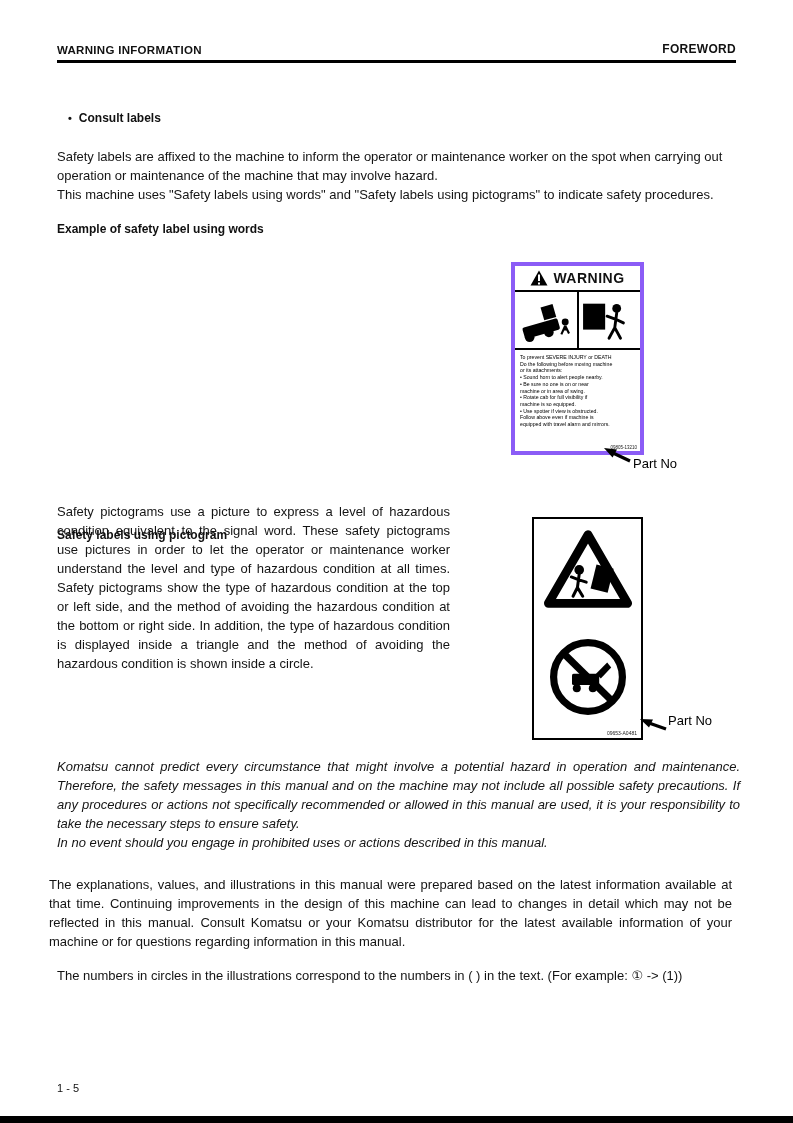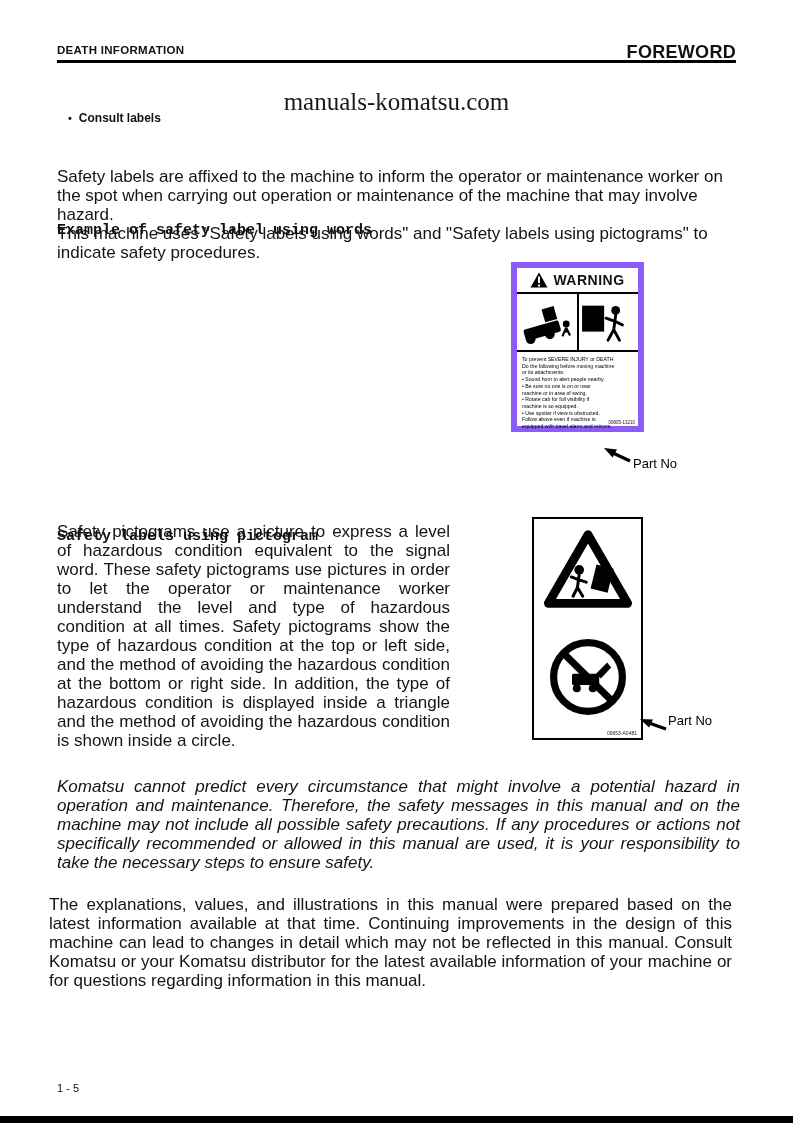--- a/index.html
+++ b/index.html
@@ -7,44 +7,44 @@
     position:relative;
     width:793px;height:1123px;
     margin:0 auto;
     background:#ffffff;
     font-family:"Liberation Sans","DejaVu Sans",sans-serif;
     color:#111;
     overflow:hidden;
   }
   .abs{position:absolute;}
   .b{font-weight:bold;}
-  .body-text{font-size:17px;line-height:19px;color:#141414;margin-top:20px;}
+  .body-text{font-size:13px;line-height:19px;color:#141414;}
   .just{text-align:justify;}
   p{margin:0;}
 
   
   .hdr-left{left:57px;top:44px;font-size:11.5px;font-weight:bold;letter-spacing:.3px;}
-  .hdr-right{right:57px;top:42px;font-size:18px;font-weight:bold;letter-spacing:.3px;}
+  .hdr-right{right:57px;top:42px;font-size:12px;font-weight:bold;letter-spacing:.3px;}
   .hdr-rule{left:57px;right:57px;top:60px;height:3px;background:#000;}
 
   .watermark{left:0;right:0;top:88px;text-align:center;
     font-family:"Liberation Serif","DejaVu Serif",serif;
     font-size:25px;color:#1a1a1a;}
 
   .bullet-row{left:68px;top:111px;font-size:12px;}
   .bullet-row .dot{font-size:11px;margin-right:7px;}
 
   .intro{left:57px;top:147px;width:683px;}
 
-  .sec-heading{font-size:15px;font-weight:bold;color:#111;font-family:Liberation Mono, monospace;}
+  .sec-heading{font-size:12px;font-weight:bold;color:#111;}
   .h-words{left:57px;top:222px;}
   .h-picto{left:57px;top:508px;margin-top:20px;}
 
   
-  .fig-words{left:511px;top:262px;width:133px;height:170px;border:6px solid #8b5cf6;
+  .fig-words{left:511px;top:262px;width:133px;height:193px;border:4px solid #8b5cf6;
     background:#fff;box-sizing:border-box;display:flex;flex-direction:column;}
   .warn-head{display:flex;align-items:center;justify-content:center;gap:5px;
     height:24px;border-bottom:2px solid #000;flex:0 0 auto;}
   .warn-word{font-weight:bold;font-size:14px;letter-spacing:.5px;}
   .picto-row{display:flex;height:56px;border-bottom:2px solid #000;flex:0 0 auto;}
   .picto-cell{flex:1;display:flex;align-items:center;justify-content:center;}
   .picto-cell + .picto-cell{border-left:2px solid #000;}
   .label-body{flex:1;padding:4px 4px 2px 5px;font-size:5.2px;line-height:6.7px;
     white-space:pre-line;color:#000;position:relative;}
   .label-code-1{position:absolute;right:3px;bottom:1px;font-size:4.5px;color:#222;}
@@ -67,25 +67,24 @@
   .para-numbers{left:57px;top:966px;width:683px;}
 
   .footer-page{left:57px;top:1082px;font-size:11px;}
   .bottom-bar{left:0;right:0;bottom:0;height:7px;background:#000;}
 </style>
 </head>
 <body>
 
 <div class="page">
 
-  <div class="abs hdr-left">DEATH INFORMATION</div>
+  <div class="abs hdr-left">WARNING INFORMATION</div>
   <div class="abs hdr-right">FOREWORD</div>
   <div class="abs hdr-rule"></div>
 
-  <div class="abs watermark">manuals-komatsu.com</div>
 
   <div class="abs bullet-row b">
     <span class="dot">•</span><span>Consult labels</span>
   </div>
 
   <div class="abs intro body-text">
     <p>Safety labels are affixed to the machine to inform the operator or maintenance worker on the spot when carrying out operation or maintenance of the machine that may involve hazard.</p>
     <p>This machine uses "Safety labels using words" and "Safety labels using pictograms" to indicate safety procedures.</p>
   </div>
 
@@ -177,21 +176,23 @@
   <div class="abs pn-picto-arrow">
     <svg width="28" height="16" viewBox="0 0 28 16">
       <line x1="26" y1="12" x2="9" y2="6" stroke="#000" stroke-width="3.2"></line>
       <polygon points="0,2 13,2.5 9,10.5" fill="#000"></polygon>
     </svg>
   </div>
   <div class="abs partno pn-picto-text">Part No</div>
 
   <div class="abs body-text just para-komatsu">
     <p>Komatsu cannot predict every circumstance that might involve a potential hazard in operation and maintenance. Therefore, the safety messages in this manual and on the machine may not include all possible safety precautions. If any procedures or actions not specifically recommended or allowed in this manual are used, it is your responsibility to take the necessary steps to ensure safety.</p>
+    <p>In no event should you engage in prohibited uses or actions described in this manual.</p>
   </div>
 
   <div class="abs body-text just para-expl">The explanations, values, and illustrations in this manual were prepared based on the latest information available at that time. Continuing improvements in the design of this machine can lead to changes in detail which may not be reflected in this manual. Consult Komatsu or your Komatsu distributor for the latest available information of your machine or for questions regarding information in this manual.</div>
 
+  <div class="abs body-text para-numbers">The numbers in circles in the illustrations correspond to the numbers in (  ) in the text.  (For example: ① -&gt; (1))</div>
 
   <div class="abs footer-page">1 - 5</div>
   <div class="abs bottom-bar"></div>
 
 </div>
 
 </body></html>

